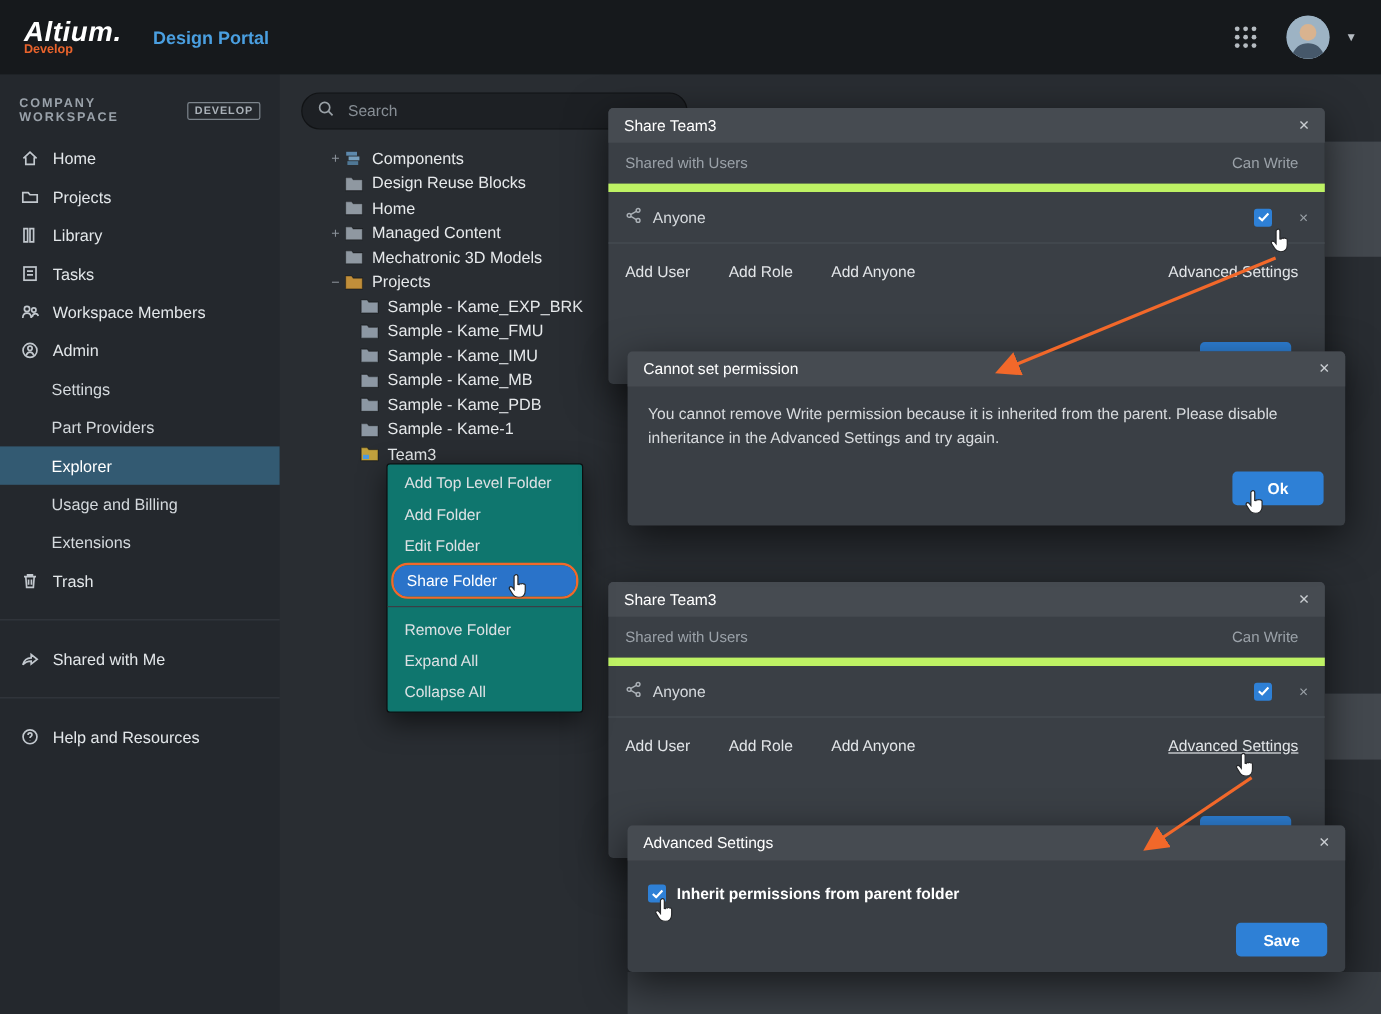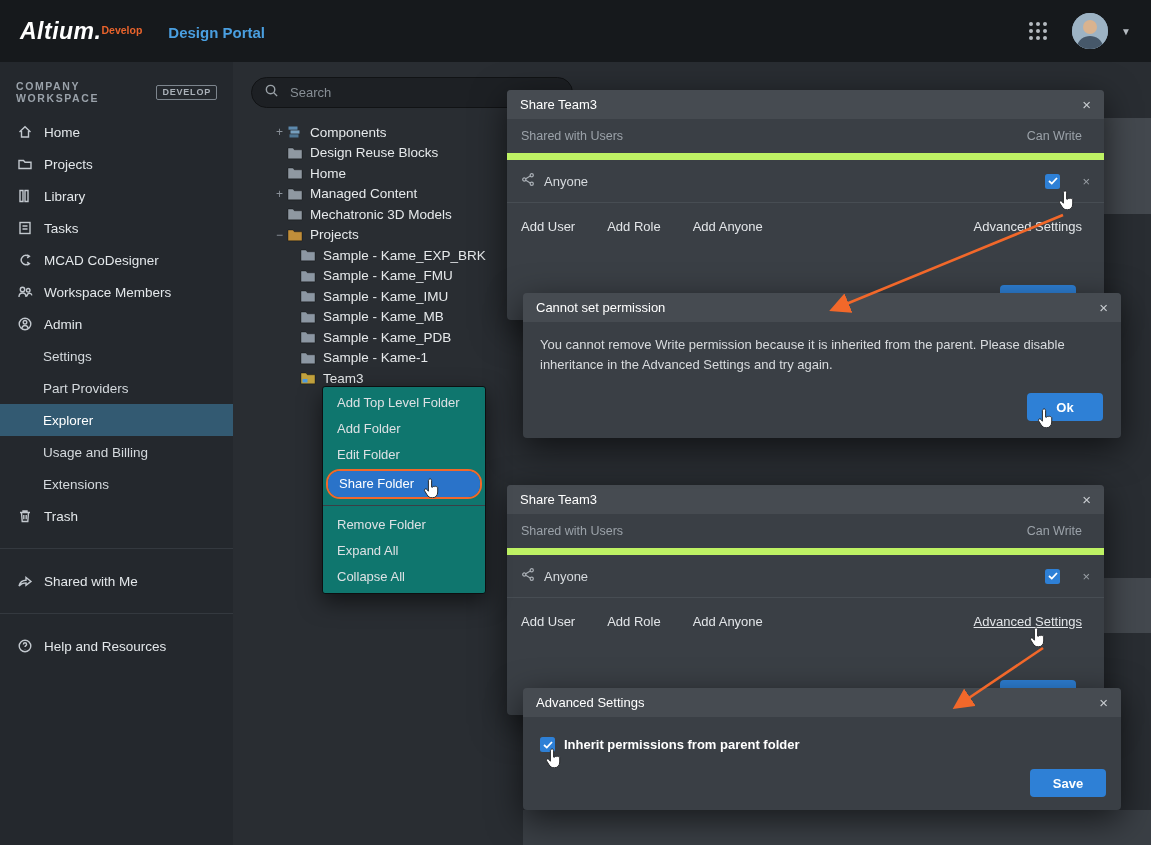--- a/index.html
+++ b/index.html
@@ -1,20 +1,20 @@
 <!DOCTYPE html>
 <html><head>
 <meta charset="utf-8">
 <style>
   html,body{margin:0;padding:0;background:#101214;font-family:"Liberation Sans",sans-serif;}
   .stage{position:relative;width:1151px;height:845px;background:#292d32;overflow:hidden;}
 
   
   .topbar{position:absolute;top:0;left:0;width:1151px;height:62px;background:#16191c;display:flex;align-items:center;padding:0 20px;box-sizing:border-box;z-index:30;}
-  .logo-wrap{display:flex;flex-direction:row;align-items:center;}
+  .logo-wrap{display:flex;flex-direction:column;align-items:flex-start;}
   .logo-main{color:#fff;font-size:23px;font-weight:bold;font-style:italic;letter-spacing:.5px;line-height:22px;}
   .logo-sub{color:#e8632c;font-size:10.5px;font-weight:600;margin-top:-2px;}
   .portal-title{color:#4a9fe0;font-size:15px;font-weight:700;margin-left:26px;padding-top:2px;}
   .topbar-right{margin-left:auto;display:flex;align-items:center;gap:13px;}
   .apps-grid{display:grid;grid-template-columns:repeat(3,4px);grid-gap:3px;margin-right:12px;}
   .apps-grid i{width:4px;height:4px;border-radius:50%;background:#b5bbc1;}
   .avatar{width:36px;height:36px;border-radius:50%;overflow:hidden;background:#8aa5ba;flex:none;}
   .caret{color:#b5bbc1;font-size:10px;}
 
   
@@ -150,29 +150,20 @@
           <svg width="16" height="16" viewBox="0 0 16 16" fill="none" stroke="#c2c8ce" stroke-width="1.4">
             <rect x="3" y="2.5" width="10" height="11"></rect>
             <path d="M5.5 6 h5 M5.5 9 h5"></path>
           </svg>
         </span>
       <span>Tasks</span>
     </div>
     <div class="nav-item">
       <span class="ic">
           <svg width="16" height="16" viewBox="0 0 16 16" fill="none" stroke="#c2c8ce" stroke-width="1.4">
-            <path d="M11.5 4.2 A4.6 4.6 0 1 0 11.5 11.8"></path>
-            <path d="M10.2 2.8 l2.2 1.5 -2.2 1.5 M10.2 10.2 l2.2 1.5 -2.2 1.5"></path>
-          </svg>
-        </span>
-      <span>MCAD CoDesigner</span>
-    </div>
-    <div class="nav-item">
-      <span class="ic">
-          <svg width="16" height="16" viewBox="0 0 16 16" fill="none" stroke="#c2c8ce" stroke-width="1.4">
             <circle cx="5.5" cy="5.5" r="2.2"></circle>
             <circle cx="11.2" cy="6.3" r="1.8"></circle>
             <path d="M2 13 c0-2.5 1.6-4 3.5-4 s3.5 1.5 3.5 4 M9.8 12.3 c.3-1.9 1.3-3 2.8-3 1.1 0 2 .8 2.3 2"></path>
           </svg>
         </span>
       <span>Workspace Members</span>
     </div>
     <div class="nav-item">
       <span class="ic">
           <svg width="16" height="16" viewBox="0 0 16 16" fill="none" stroke="#c2c8ce" stroke-width="1.4">

